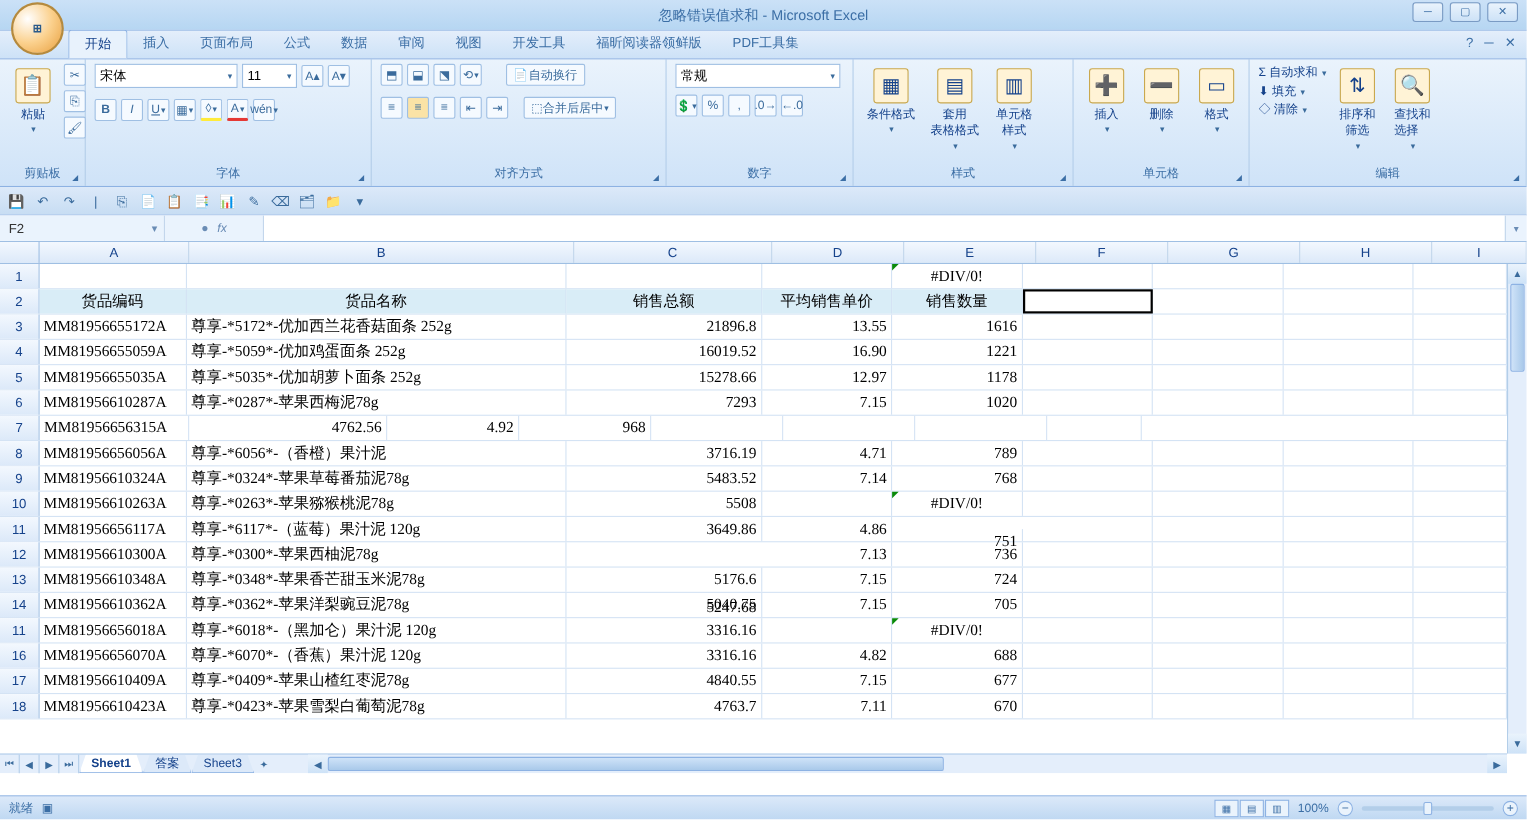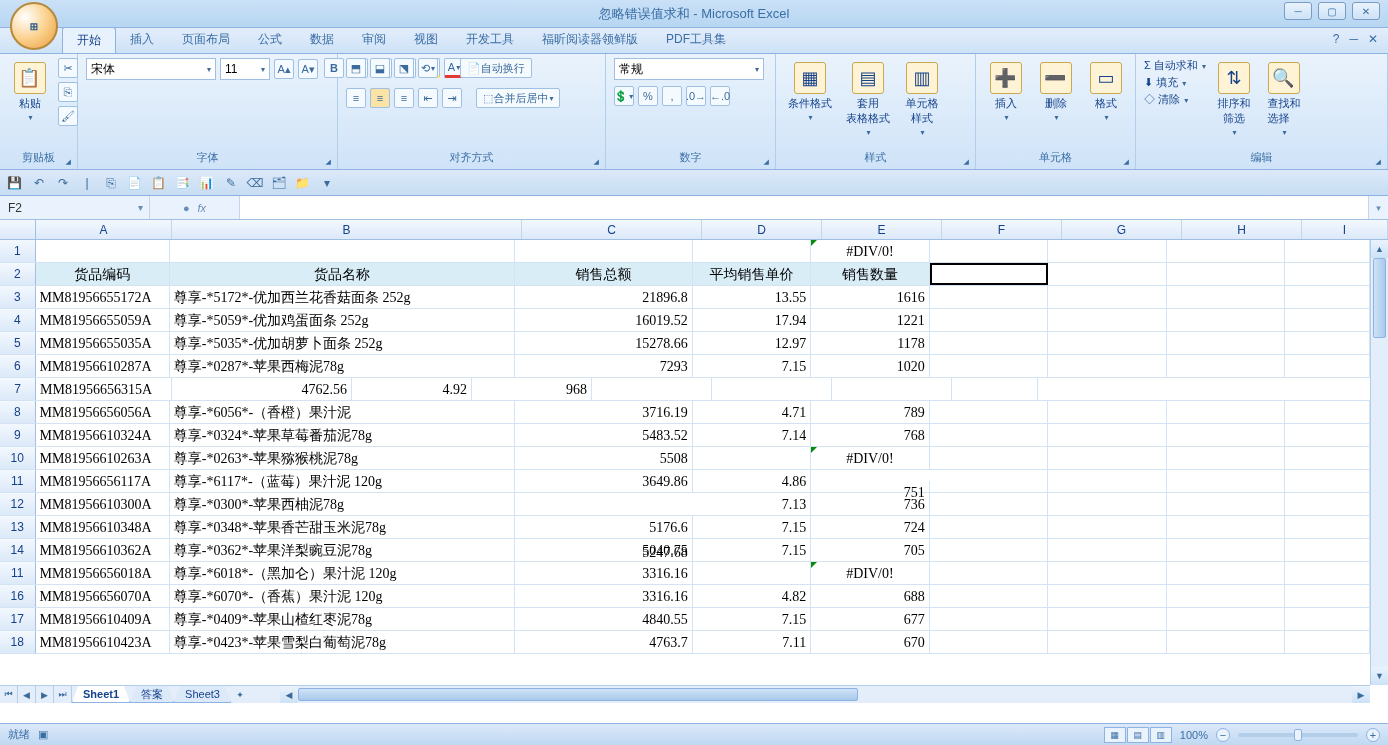--- a/index.html
+++ b/index.html
@@ -137,21 +137,21 @@
       <div>
         <div class="small-ico">✂</div>
         <div class="small-ico" style="margin-top:4px">⎘</div>
         <div class="small-ico" style="margin-top:4px">🖌</div>
       </div>
     </div>
     <div class="group-label">剪贴板</div>
   </div>
 
   <div class="group" style="width:260px">
-    <div class="group-body" style="flex-direction:row;gap:6px;width:100%">
+    <div class="group-body" style="flex-direction:column;gap:6px;width:100%">
       <div class="small-row">
         <div class="font-name">
             <span>宋体</span>
             <span class="drop">▾</span>
           </div>
         <div class="font-size">
             <span>11</span>
             <span class="drop">▾</span>
           </div>
         <div class="small-ico">A▴</div>
@@ -360,21 +360,21 @@
         <div class="cell " style="width: 120px;"></div>
         <div class="cell " style="width: 120px;"></div>
         <div class="cell " style="width: 120px;"></div>
         <div class="cell " style="width: 86px;"></div>
       </div>
       <div class="row">
         <div class="row-h">4</div>
         <div class="cell " style="width: 136px;">MM81956655059A</div>
         <div class="cell " style="width: 350px;">尊享-*5059*-优加鸡蛋面条 252g</div>
         <div class="cell right" style="width: 180px;">16019.52</div>
-        <div class="cell right" style="width: 120px;">17.94</div>
+        <div class="cell right" style="width: 120px;">16.90</div>
         <div class="cell right" style="width: 120px;">1221</div>
         <div class="cell " style="width: 120px;"></div>
         <div class="cell " style="width: 120px;"></div>
         <div class="cell " style="width: 120px;"></div>
         <div class="cell " style="width: 86px;"></div>
       </div>
       <div class="row">
         <div class="row-h">5</div>
         <div class="cell " style="width: 136px;">MM81956655035A</div>
         <div class="cell " style="width: 350px;">尊享-*5035*-优加胡萝卜面条 252g</div>

